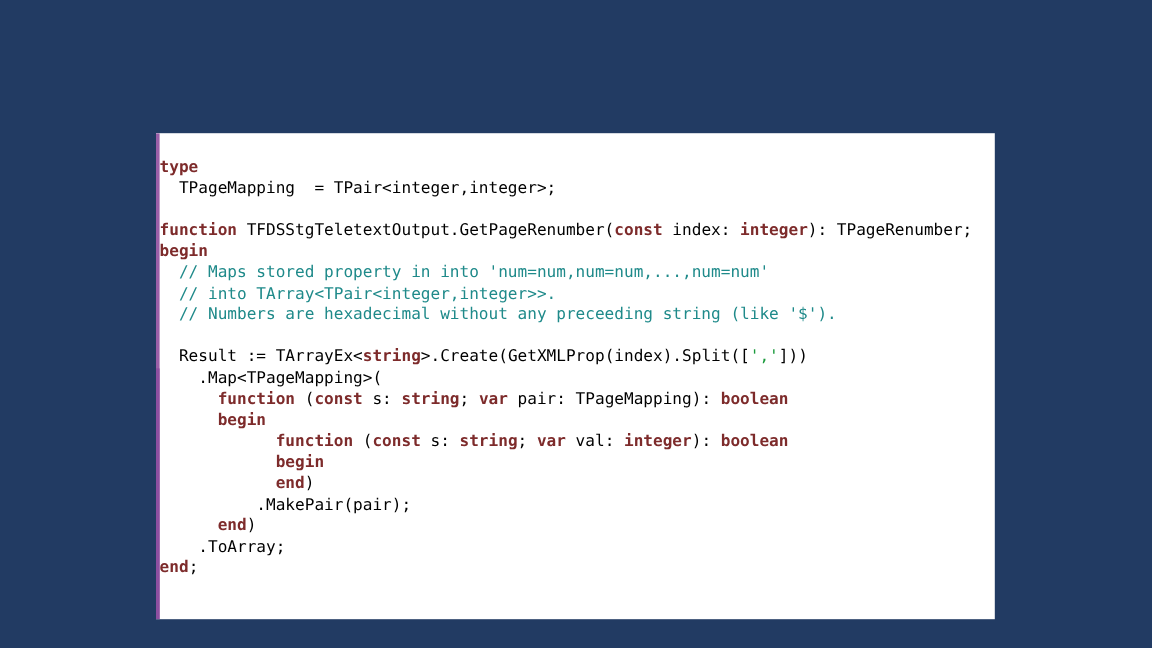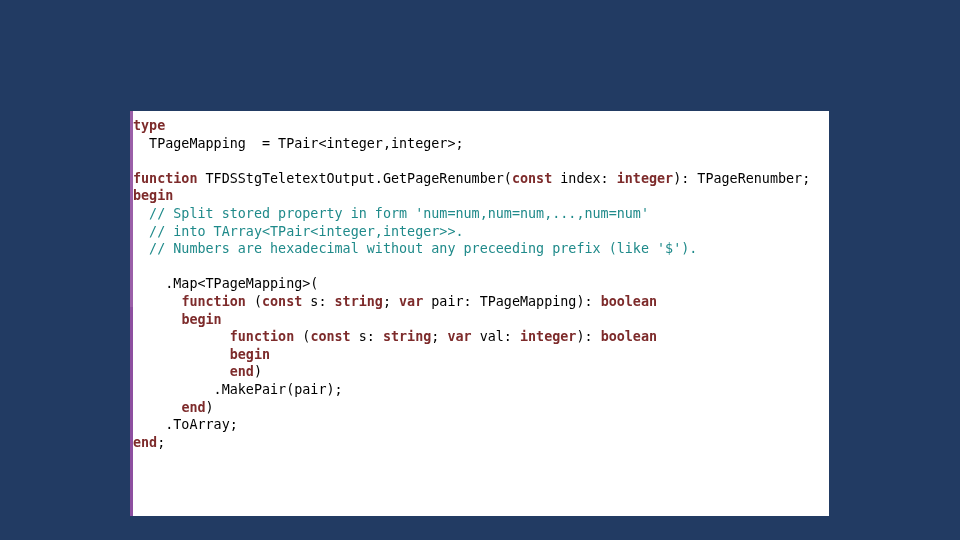--- a/index.html
+++ b/index.html
@@ -51,21 +51,21 @@
     height: 209px;
     background: #8d4fa0;
   }
 
   #code-surface {
     position: absolute;
     left: 3px;
     top: 0;
     right: 0;
     bottom: 0;
-    padding: 6px 0 0 0;
+    padding: 20px 0 0 0;
     border-radius: 18px;
   }
 
   .code-line {
     height: 17.6px;
     line-height: 17.6px;
     white-space: pre;
     font-family: "DejaVu Sans Mono", monospace;
     font-size: 13.4px;
     color: #000000;
@@ -87,24 +87,25 @@
 
     <div id="gutter"></div>
     <div id="gutter-lower"></div>
 
     <div id="code-surface">
         <div class="code-line"><span class="kw">type</span></div>
         <div class="code-line"><span class="id">  TPageMapping  = TPair&lt;integer,integer&gt;;</span></div>
         <div class="code-line">&nbsp;</div>
         <div class="code-line"><span class="kw">function</span><span class="id"> TFDSStgTeletextOutput.GetPageRenumber(</span><span class="kw">const</span><span class="id"> index: </span><span class="kw">integer</span><span class="id">): TPageRenumber;</span></div>
         <div class="code-line"><span class="kw">begin</span></div>
-        <div class="code-line"><span class="cmt">  // Split stored property in form 'num=num,num=num,...,num=num'</span></div>
+        <div class="code-line"><span class="cmt">  // Maps stored property in into 'num=num,num=num,...,num=num'</span></div>
         <div class="code-line"><span class="cmt">  // into TArray&lt;TPair&lt;integer,integer&gt;&gt;.</span></div>
-        <div class="code-line"><span class="cmt">  // Numbers are hexadecimal without any preceeding prefix (like '$').</span></div>
+        <div class="code-line"><span class="cmt">  // Numbers are hexadecimal without any preceeding string (like '$').</span></div>
         <div class="code-line">&nbsp;</div>
+        <div class="code-line"><span class="id">  Result := TArrayEx&lt;</span><span class="kw">string</span><span class="id">&gt;.Create(GetXMLProp(index).Split([</span><span class="str">','</span><span class="id">]))</span></div>
         <div class="code-line"><span class="id">    .Map&lt;TPageMapping&gt;(</span></div>
         <div class="code-line"><span class="id">      </span><span class="kw">function</span><span class="id"> (</span><span class="kw">const</span><span class="id"> s: </span><span class="kw">string</span><span class="id">; </span><span class="kw">var</span><span class="id"> pair: TPageMapping): </span><span class="kw">boolean</span></div>
         <div class="code-line"><span class="id">      </span><span class="kw">begin</span></div>
         <div class="code-line"><span class="id">            </span><span class="kw">function</span><span class="id"> (</span><span class="kw">const</span><span class="id"> s: </span><span class="kw">string</span><span class="id">; </span><span class="kw">var</span><span class="id"> val: </span><span class="kw">integer</span><span class="id">): </span><span class="kw">boolean</span></div>
         <div class="code-line"><span class="id">            </span><span class="kw">begin</span></div>
         <div class="code-line"><span class="id">            </span><span class="kw">end</span><span class="id">)</span></div>
         <div class="code-line"><span class="id">          .MakePair(pair);</span></div>
         <div class="code-line"><span class="id">      </span><span class="kw">end</span><span class="id">)</span></div>
         <div class="code-line"><span class="id">    .ToArray;</span></div>
         <div class="code-line"><span class="kw">end</span><span class="id">;</span></div>

